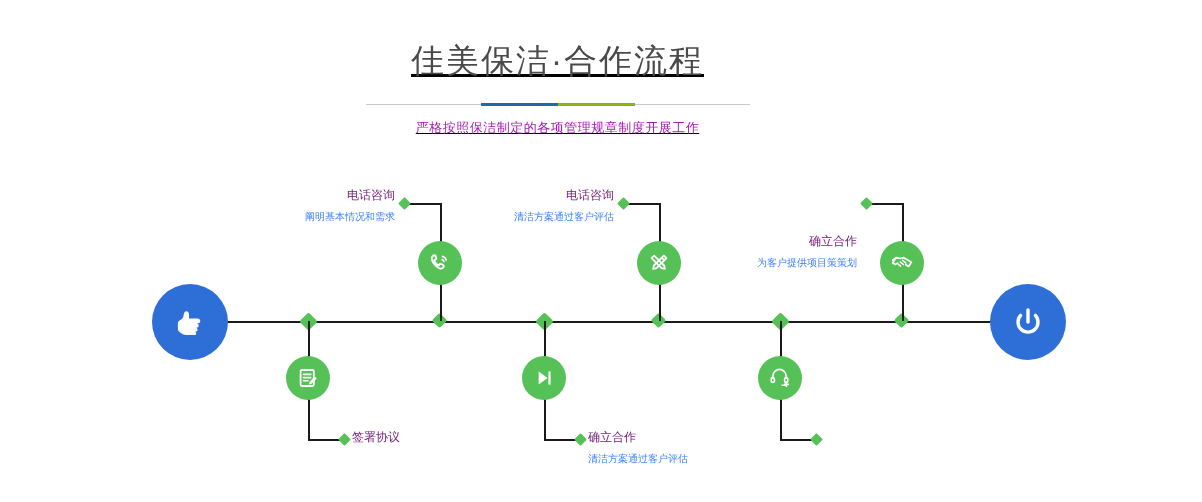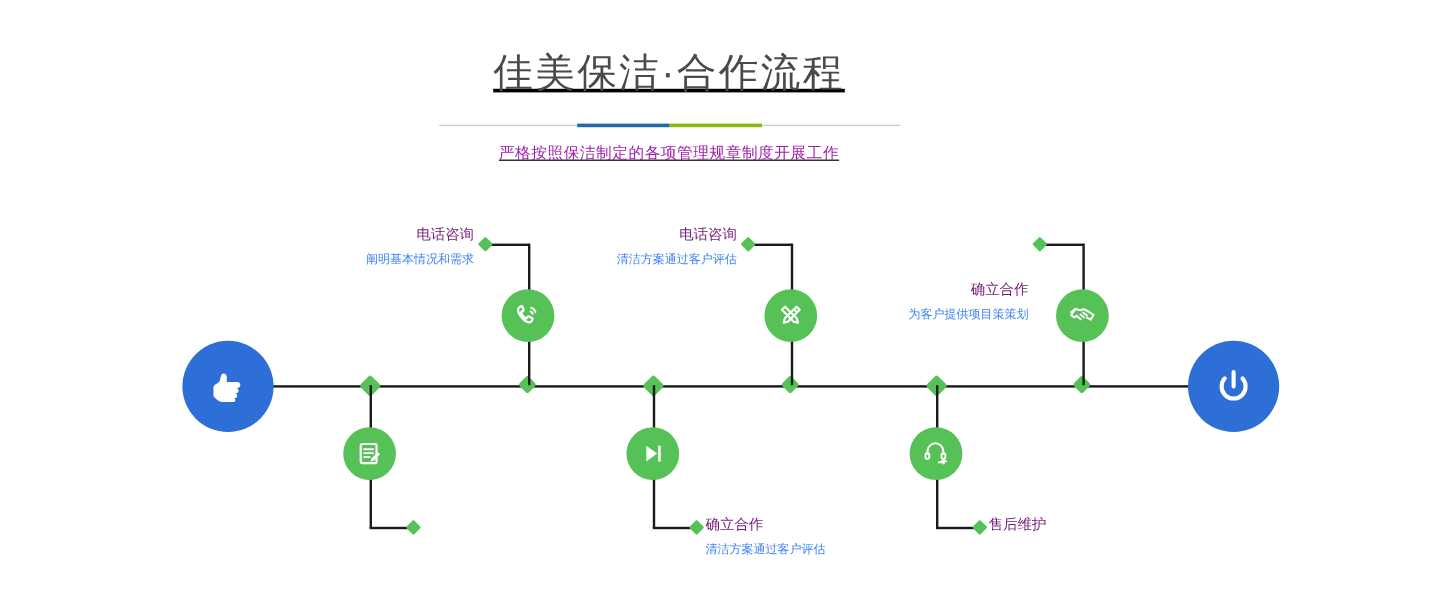--- a/index.html
+++ b/index.html
@@ -130,20 +130,21 @@
       <svg width="26" height="26" viewBox="0 0 26 26">
         <rect x="5.6" y="5" width="13.2" height="16" rx="1.4" fill="none" stroke="#ffffff" stroke-width="1.8"></rect>
         <line x1="8.5" y1="9.4" x2="15.8" y2="9.4" stroke="#ffffff" stroke-width="1.6" stroke-linecap="round"></line>
         <line x1="8.5" y1="12.6" x2="15.8" y2="12.6" stroke="#ffffff" stroke-width="1.6" stroke-linecap="round"></line>
         <line x1="8.5" y1="15.8" x2="13" y2="15.8" stroke="#ffffff" stroke-width="1.6" stroke-linecap="round"></line>
         <path fill="#ffffff" d="M19.7 11.6l2 2-5.3 5.3-2.6.7.7-2.6z"></path>
       </svg>
     </span>
   </div>
   <div class="lbl down" style="left:352px;top:427px;width:260px;">
+    <div class="t">签署协议</div>
   </div>
 
   <div class="axis-dot small" style="left:653px;top:315px;"></div>
   <div class="vline" style="left:659px;top:203px;height:118px;"></div>
   <div class="hline" style="left:627px;top:203px;width:33px;"></div>
   <div class="tip" style="left:619px;top:199px;"></div>
   <div class="node" style="left:637px;top:241px;">
     <span>
       <svg width="26" height="26" viewBox="0 0 26 26">
         <path fill="none" stroke="#ffffff" stroke-width="1.8" stroke-linejoin="round" d="M17.8 5.6l2.6 2.6-9.9 9.9-3.4.8.8-3.4z"></path>
@@ -201,16 +202,15 @@
       <svg width="26" height="26" viewBox="0 0 26 26">
         <path fill="none" stroke="#ffffff" stroke-width="1.7" stroke-linecap="round" d="M5.9 13.4V11a6.6 6.6 0 0 1 13.2 0v2.4"></path>
         <rect x="4.2" y="12.6" width="3.2" height="4.8" rx="1.5" fill="none" stroke="#ffffff" stroke-width="1.6"></rect>
         <rect x="17.6" y="12.6" width="3.2" height="4.8" rx="1.5" fill="none" stroke="#ffffff" stroke-width="1.6"></rect>
         <path fill="none" stroke="#ffffff" stroke-width="1.6" stroke-linecap="round" d="M19.2 17.4v.9a2 2 0 0 1-2 2h-2.1"></path>
         <path fill="none" stroke="#ffffff" stroke-width="1.7" stroke-linecap="round" d="M17.6 19.4h3.6M19.4 17.6v3.6"></path>
       </svg>
     </span>
   </div>
   <div class="lbl down" style="left:824px;top:427px;width:300px;">
-    <div class="t">售后维护</div>
   </div>
 
 </div>
 
 </body></html>

